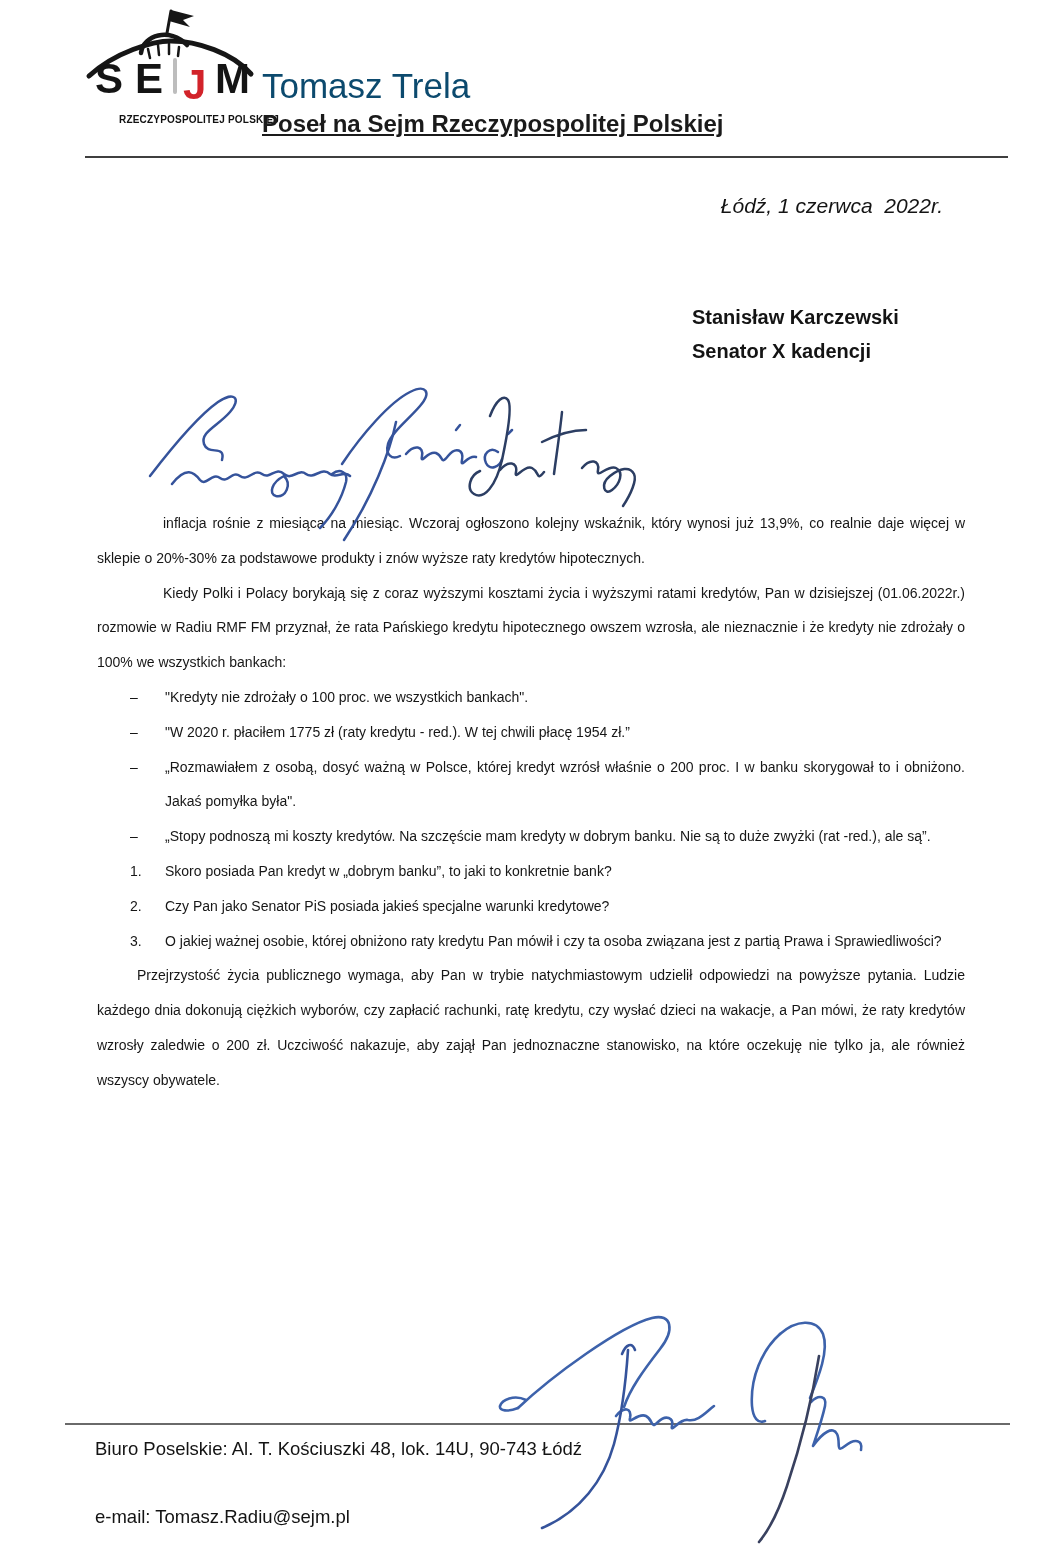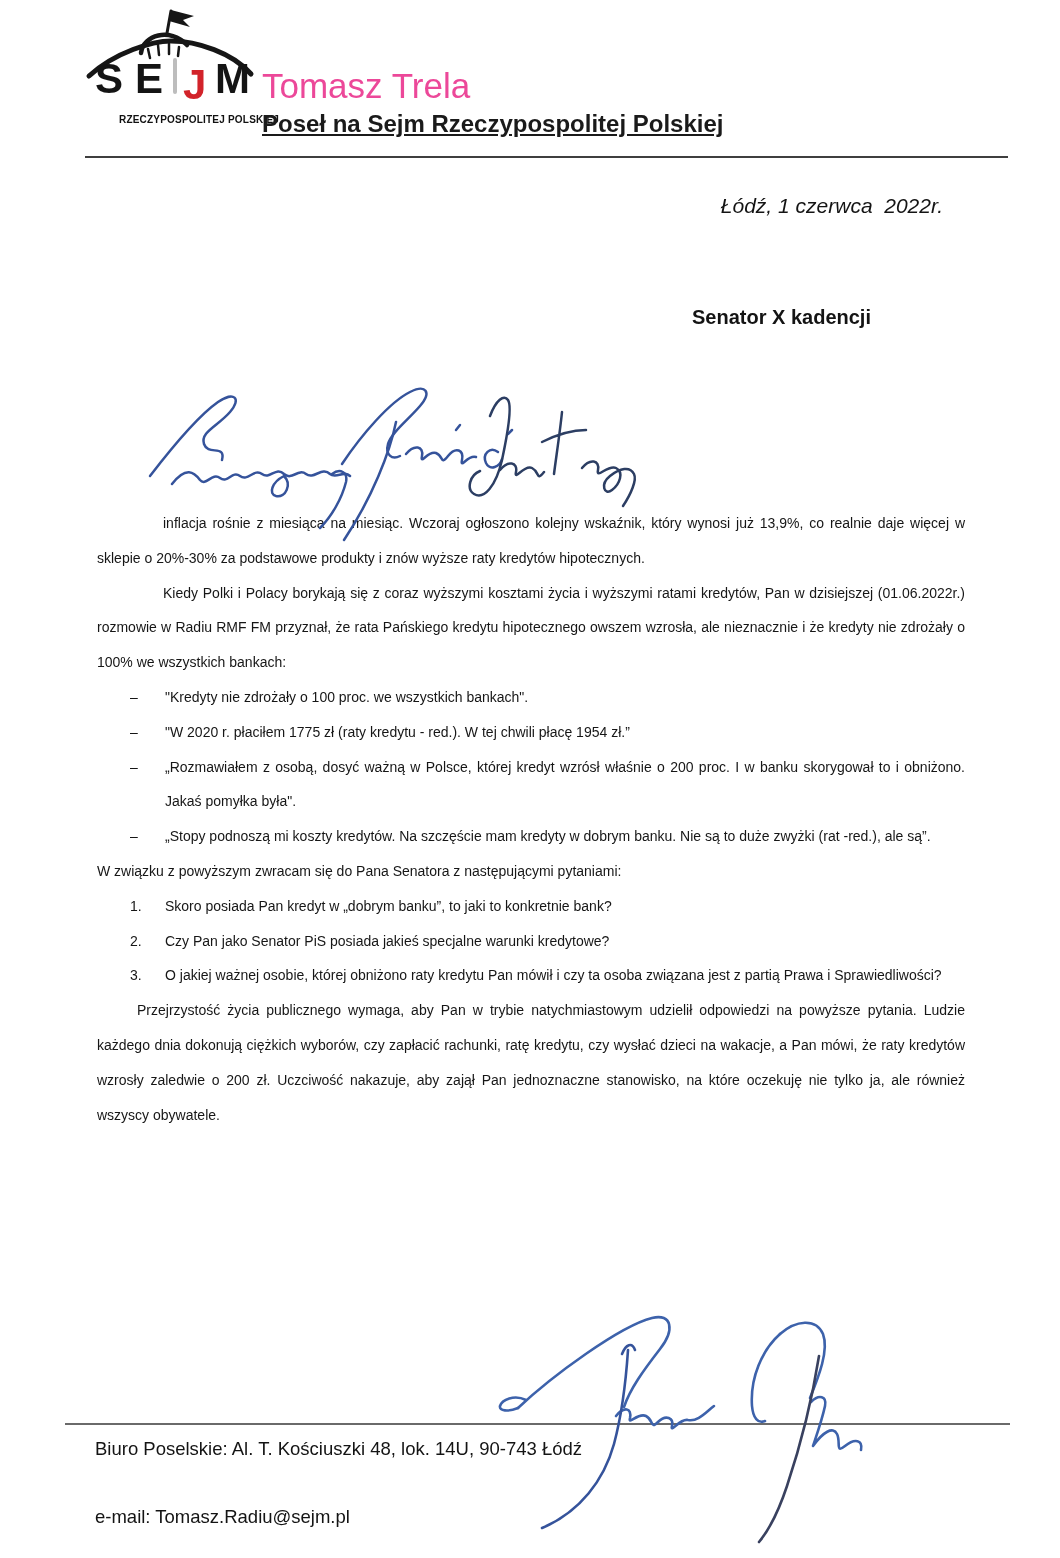--- a/index.html
+++ b/index.html
@@ -16,21 +16,21 @@
   .logo-wrap{position:absolute;left:85px;top:6px;width:170px;height:140px;}
   .logo-art{position:absolute;left:0;top:0;}
   .logo-letters{position:absolute;left:10px;top:52px;width:160px;height:54px;}
   .logo-letters span{position:absolute;top:0;font-weight:700;font-size:42px;line-height:1;color:#141414;}
   .ll-s{left:0;}
   .ll-e{left:40px;}
   .ll-bar{position:absolute;left:78px;top:6px;width:4px;height:36px;background:#bdbdbd;border-radius:2px;}
   .ll-j{left:88px;color:#d2232a !important;transform:translateY(6px);}
   .ll-m{left:120px;}
   .logo-caption{position:absolute;left:10px;top:108px;width:160px;font-size:10px;font-weight:700;letter-spacing:.2px;white-space:nowrap;color:#111;margin-left:24px;}
-  .sender-name{position:absolute;left:262px;top:66px;font-size:35px;font-weight:400;color:#ec4899;}
+  .sender-name{position:absolute;left:262px;top:66px;font-size:35px;font-weight:400;color:#0c4a6e;}
   .sender-title{position:absolute;left:262px;top:110px;font-size:24px;font-weight:700;color:#1a1a1a;text-decoration:underline;}
   .rule-top{position:absolute;left:85px;top:156px;width:923px;height:2px;background:#3f3f3f;}
   
   .dateline{position:absolute;top:194px;right:117px;font-size:21px;white-space:pre;color:#141414;font-style:italic;}
   .recipient{position:absolute;left:692px;top:300px;font-size:20px;font-weight:700;line-height:34px;color:#141414;}
   
   .hand{position:absolute;pointer-events:none;z-index:5;}
   .hand path{fill:none;stroke-linecap:round;stroke-linejoin:round;}
   
   .body-text{
@@ -69,20 +69,21 @@
     </div>
     <div class="logo-caption">RZECZYPOSPOLITEJ POLSKIEJ</div>
   </div>
 
   <div class="sender-name">Tomasz Trela</div>
   <div class="sender-title">Poseł na Sejm Rzeczypospolitej Polskiej</div>
   <div class="rule-top"></div>
 
   <div class="dateline">Łódź, 1 czerwca  2022r.</div>
   <div class="recipient">
+    <div>Stanisław Karczewski</div>
     <div>Senator X kadencji</div>
   </div>
 
   <svg class="hand" style="left:138px;top:376px;" width="500" height="176" viewBox="0 0 500 176">
     <g stroke="#35539b" stroke-width="2.5">
       <path d="M 12,100 C 32,74 60,40 80,26 C 96,15 104,22 92,36 C 80,50 62,56 66,68 C 70,80 88,68 84,84"></path>
       <path d="M 34,108 C 48,90 56,96 62,104 C 68,111 74,96 82,102 C 90,108 94,94 102,100 C 110,106 116,92 124,98 C 132,104 138,90 146,98 C 154,105 160,92 168,98 C 176,104 184,90 192,98 C 198,103 206,94 212,100"></path>
       <path d="M 146,100 C 154,108 148,122 138,120 C 130,118 134,106 146,100"></path>
       <path d="M 194,98 C 202,92 210,96 208,106 C 204,122 194,140 182,152"></path>
       <path d="M 204,88 C 224,58 252,26 272,16 C 288,8 294,16 282,30 C 270,44 254,56 250,68 C 247,79 254,84 262,80"></path>
@@ -116,21 +117,20 @@
       <div class="hitem">
         <span class="hmark">–</span>
         <span>„Rozmawiałem z osobą, dosyć ważną w Polsce, której kredyt wzrósł właśnie o 200 proc. I w banku skorygował to i obniżono. Jakaś pomyłka była".</span>
       </div>
       <div class="hitem">
         <span class="hmark">–</span>
         <span>„Stopy podnoszą mi koszty kredytów. Na szczęście mam kredyty w dobrym banku. Nie są to duże zwyżki (rat -red.), ale są”.</span>
       </div>
     </div>
 
-    <p>W związku z powyższym zwracam się do Pana Senatora z następującymi pytaniami:</p>
 
     <div>
       <div class="hitem">
         <span class="hmark">1.</span>
         <span>Skoro posiada Pan kredyt w „dobrym banku”, to jaki to konkretnie bank?</span>
       </div>
       <div class="hitem">
         <span class="hmark">2.</span>
         <span>Czy Pan jako Senator PiS posiada jakieś specjalne warunki kredytowe?</span>
       </div>

